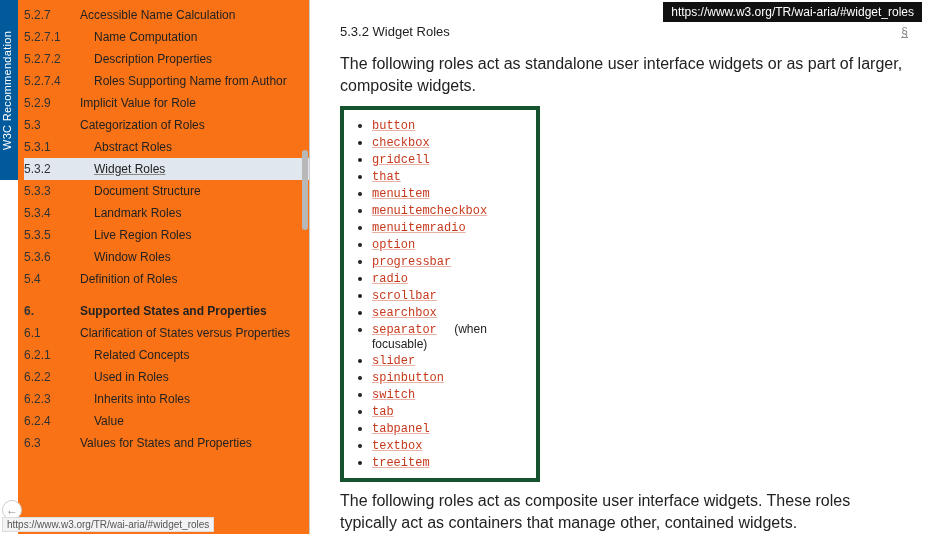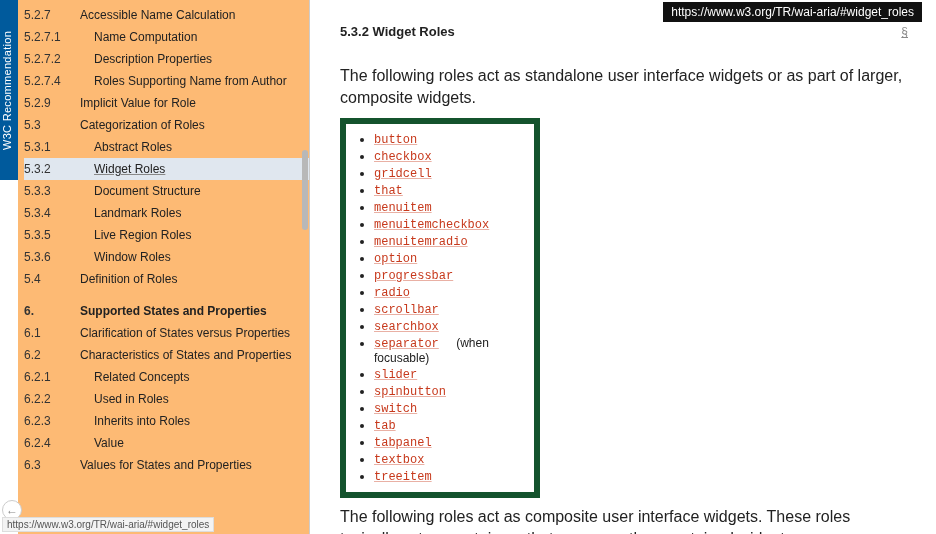--- a/index.html
+++ b/index.html
@@ -29,21 +29,21 @@
     letter-spacing: 0.3px;
   }
   .sidebar {
     position: absolute;
     left: 18px; top: 0;
     width: 292px;
     height: 534px;
     border-right: 1px solid #ccc;
     padding: 4px 0 4px 6px;
     overflow: hidden;
-    background:#fdba74;
+    background:#f97316;
   }
   .toc-row {
     display: flex;
     align-items: baseline;
     padding: 2px 4px 2px 0;
     line-height: 1.5;
     cursor: pointer;
   }
   .toc-num {
     width: 56px;
@@ -75,25 +75,25 @@
     right: 0;
     height: 534px;
     padding: 24px 28px 0 20px;
     overflow: hidden;
   }
   .heading-row {
     display:flex;
     justify-content:space-between;
     align-items:baseline;
   }
-  .heading { font-weight: bold; font-size: 13px; margin-bottom: 22px; }
+  .heading { font-weight: normal; font-size: 13px; margin-bottom: 10px; }
   .permalink { color:#888; font-size:12px; text-decoration:underline; cursor:pointer; }
   .para { font-size: 16px; margin: 4px 0 8px; line-height:1.4; }
   .role-box {
-    border: 6px solid #14532d;
+    border: 4px solid #14532d;
     padding: 6px 10px 6px 10px;
     width: 200px;
     margin-bottom: 8px;
   }
   ul.roles { margin:0; padding-left: 18px; }
   ul.roles li { margin: 2px 0; font-size:12px; }
   .code-link {
     font-family: "Courier New", monospace;
     color: #c7391c;
     text-decoration: underline;
@@ -200,24 +200,20 @@
         <span class="toc-label-wrap"><span class="toc-label">Definition of Roles</span></span>
       </div>
       <div class="spacer"></div>
       <div class="toc-row indent-1 bold">
         <span class="toc-num" style="font-weight: bold;">6.</span>
         <span class="toc-label-wrap"><span class="toc-label" style="font-weight: bold;">Supported States and Properties</span></span>
       </div>
       <div class="toc-row indent-1">
         <span class="toc-num">6.1</span>
         <span class="toc-label-wrap"><span class="toc-label">Clarification of States versus Properties</span></span>
-      </div>
-      <div class="toc-row indent-1">
-        <span class="toc-num">6.2</span>
-        <span class="toc-label-wrap"><span class="toc-label">Characteristics of States and Properties</span></span>
       </div>
       <div class="toc-row indent-2">
         <span class="toc-num">6.2.1</span>
         <span class="toc-label-wrap"><span class="toc-label">Related Concepts</span></span>
       </div>
       <div class="toc-row indent-2">
         <span class="toc-num">6.2.2</span>
         <span class="toc-label-wrap"><span class="toc-label">Used in Roles</span></span>
       </div>
       <div class="toc-row indent-2">

